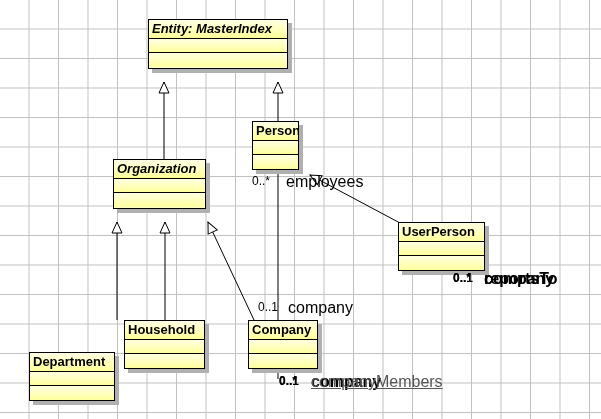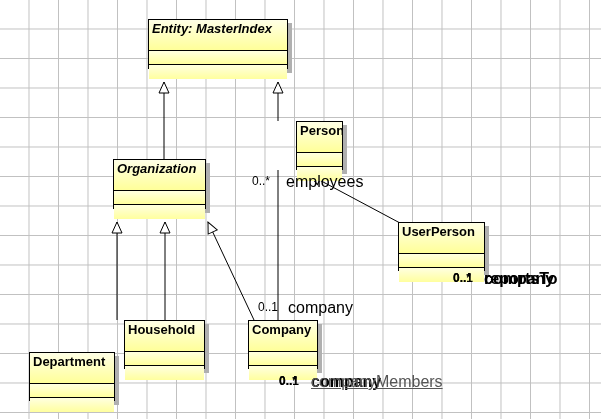--- a/index.html
+++ b/index.html
@@ -38,21 +38,21 @@
   .uml-class {
     position: absolute;
     box-sizing: border-box;
     background: #ffffcc;
     border: 1px solid #000000;
     box-shadow: 4px 4px 0 0 #b0b0b0;
     z-index: 5;
   }
   .uml-name {
     box-sizing: border-box;
-    height: 31px;
+    height: 19px;
     line-height: 18px;
     padding: 0 3px;
     border-bottom: 1px solid #000000;
     font-size: 13px;
     color: #000000;
     white-space: nowrap;
     overflow: hidden;
     background: linear-gradient(to bottom, #ffffe6, #ffff99);
   }
   .uml-class.abstract .uml-name {
@@ -130,21 +130,21 @@
       <path d="M 468 271 L 468 276"></path>
     </g>
   </svg>
 
   <div class="uml-class abstract" style="left:148px; top:19px; width:140px; height:50px;">
     <div class="uml-name">Entity: MasterIndex</div>
     <div class="uml-attrs"></div>
     <div class="uml-ops"></div>
   </div>
 
-  <div class="uml-class concrete" style="left:252px; top:121px; width:47px; height:49px;margin-left:44px;">
+  <div class="uml-class concrete" style="left:252px; top:121px; width:47px; height:49px;">
     <div class="uml-name">Person</div>
     <div class="uml-attrs"></div>
     <div class="uml-ops"></div>
   </div>
 
   <div class="uml-class abstract" style="left:113px; top:159px; width:93px; height:50px;">
     <div class="uml-name">Organization</div>
     <div class="uml-attrs"></div>
     <div class="uml-ops"></div>
   </div>

